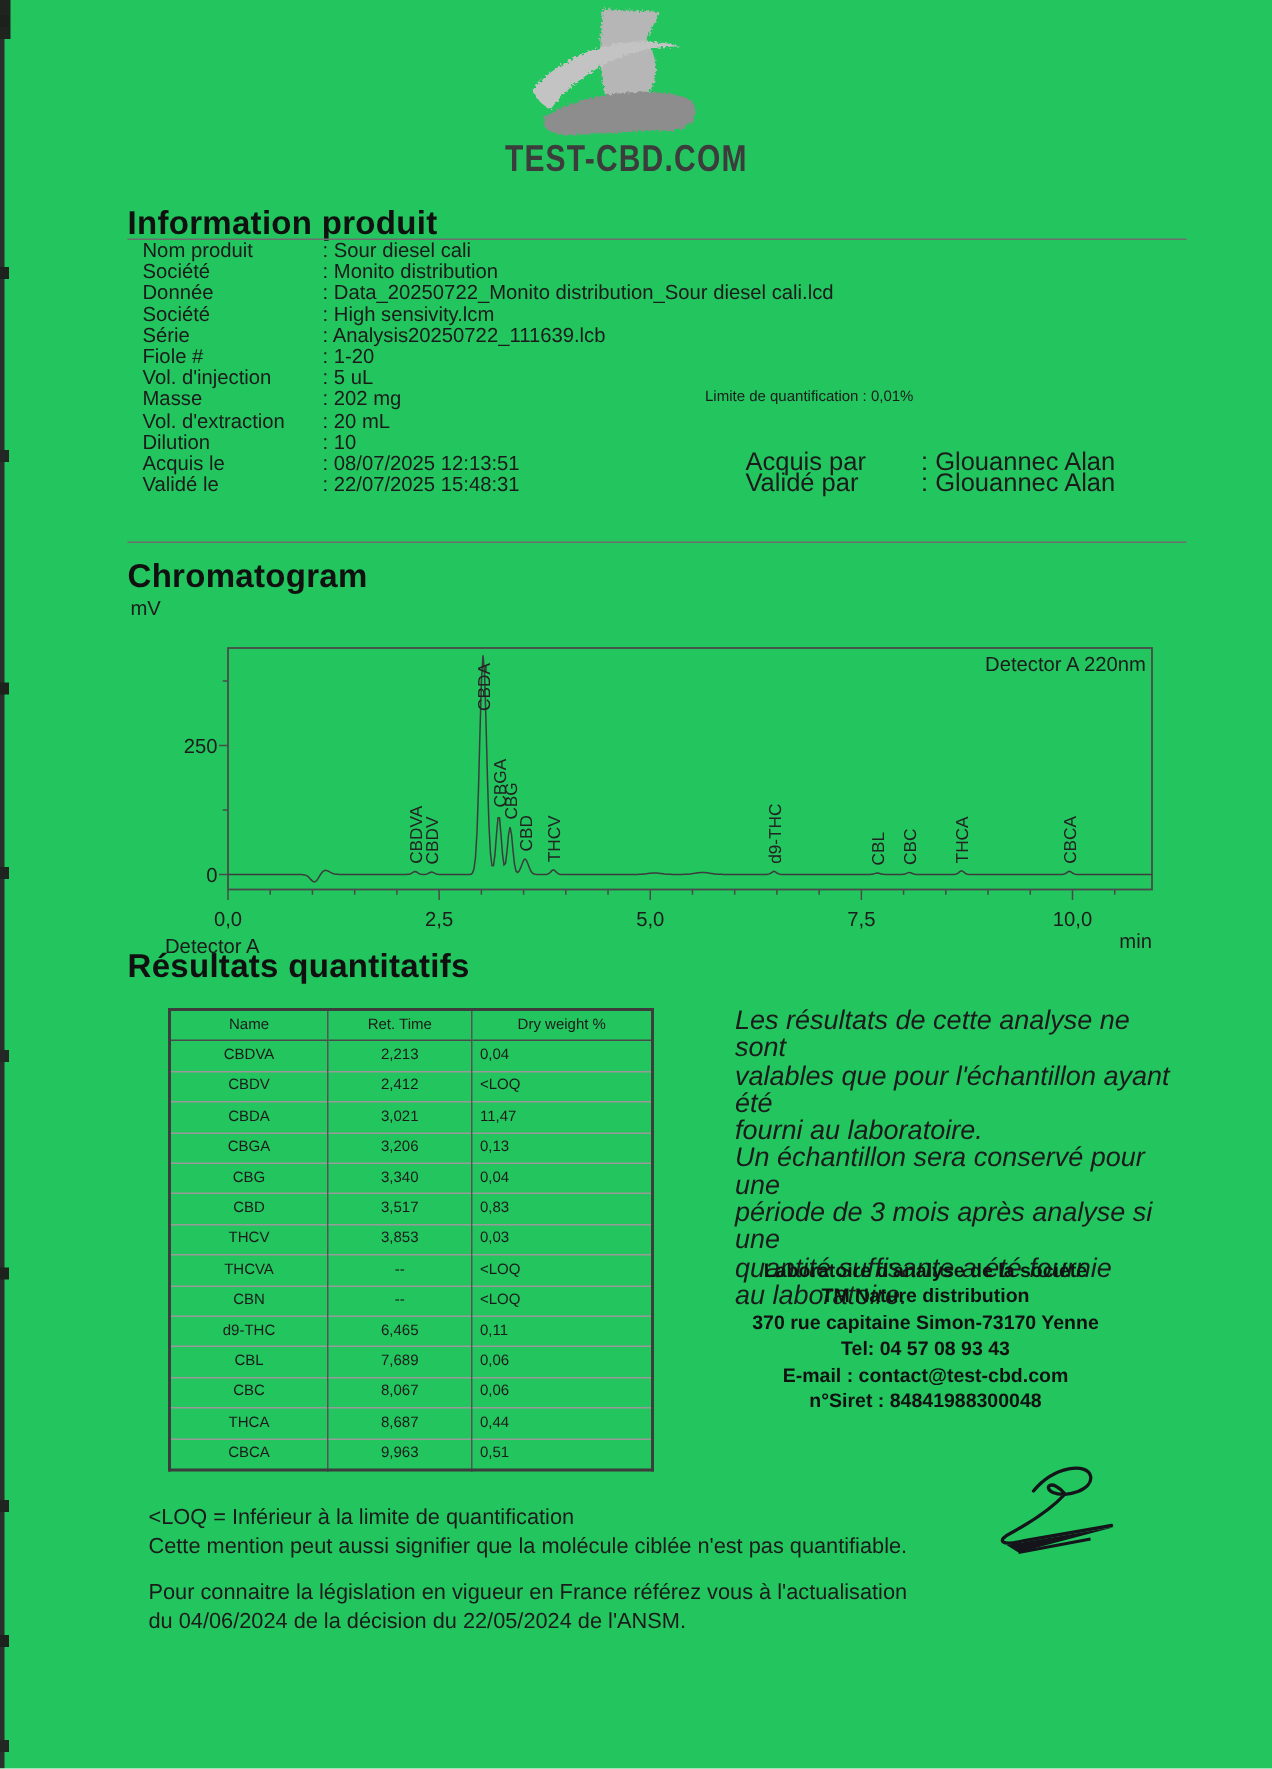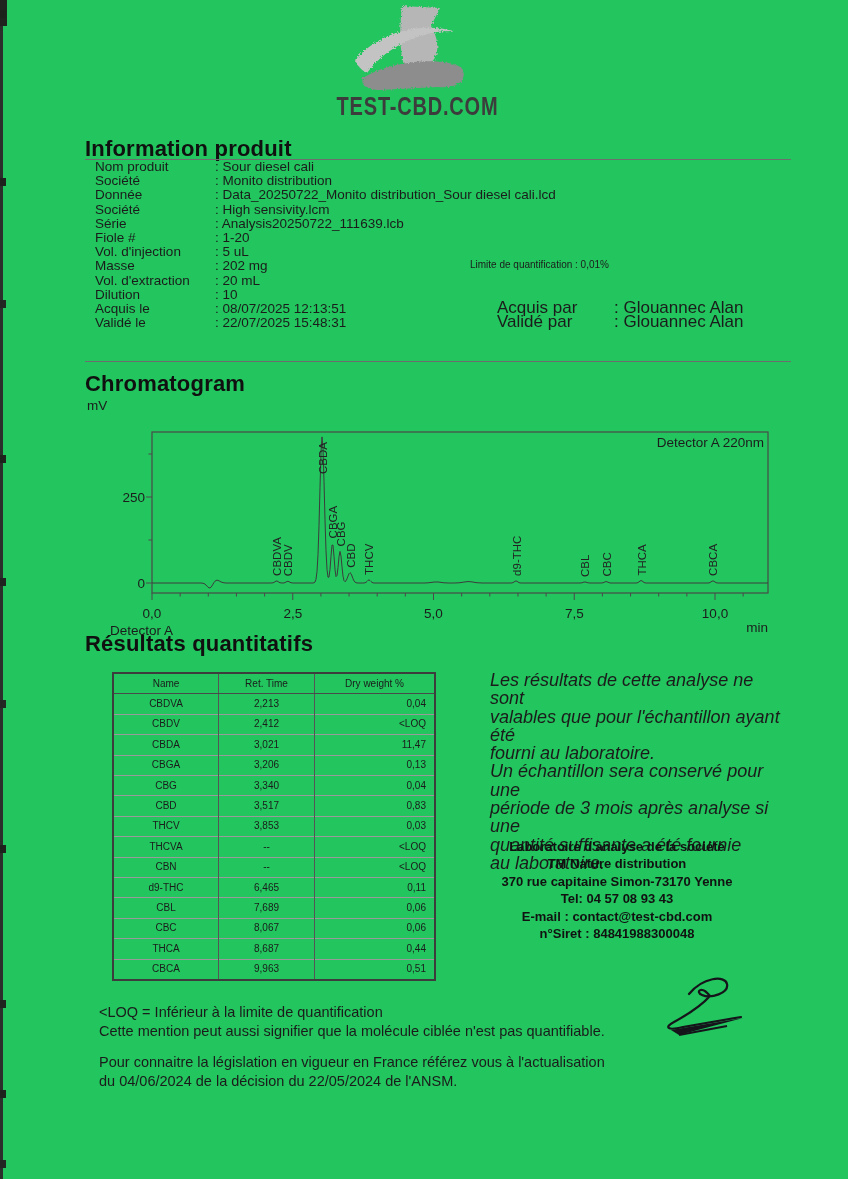--- a/index.html
+++ b/index.html
@@ -35,21 +35,21 @@
   .peak-lab{font:11.5px "Liberation Sans","DejaVu Sans",sans-serif;fill:#222;}
   
   .detector-lab{position:absolute;left:110px;top:623px;font-size:13.5px;}
   table.results{position:absolute;left:112px;top:672px;border-collapse:collapse;
       font-size:10px;table-layout:fixed;width:290px;border:2px solid #3d3d3d;}
   table.results th{font-weight:normal;border-bottom:1.6px solid #4a4a4a;}
   table.results th,table.results td{border-left:1.2px solid #555;padding:1.5px 5px;
       line-height:16.4px;text-align:center;overflow:hidden;white-space:nowrap;}
   table.results th:first-child,table.results td:first-child{border-left:none;}
   table.results td{border-top:1px solid #9a9a9a;}
-  table.results td:last-child{text-align:right;padding-right:8px;}
+  table.results td:last-child{text-align:left;padding-right:8px;}
   .col-name{width:94px;} .col-ret{width:85px;} .col-dry{width:109px;}
   
   .disclaimer{position:absolute;left:490px;top:671px;width:290px;font-size:18px;
       font-style:italic;line-height:18.3px;white-space:pre-line;}
   .lab-block{position:absolute;left:450px;top:838px;width:334px;text-align:center;
       font-size:13px;font-weight:bold;line-height:17.4px;white-space:pre-line;color:#111;}
   .footnote{position:absolute;left:99px;font-size:14.5px;line-height:19px;white-space:pre-line;}
 </style>
 </head>
 <body>

